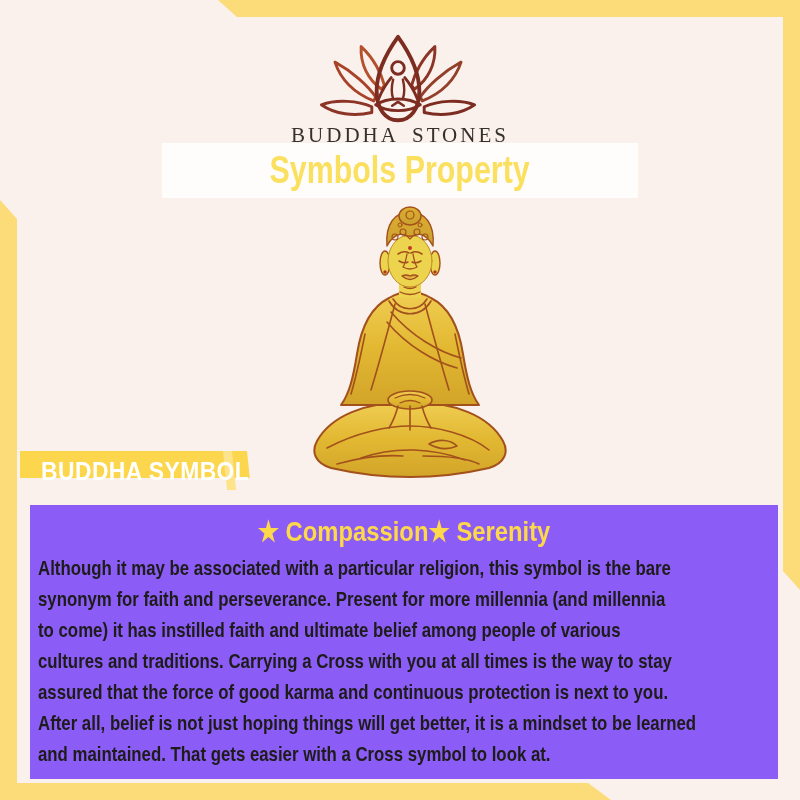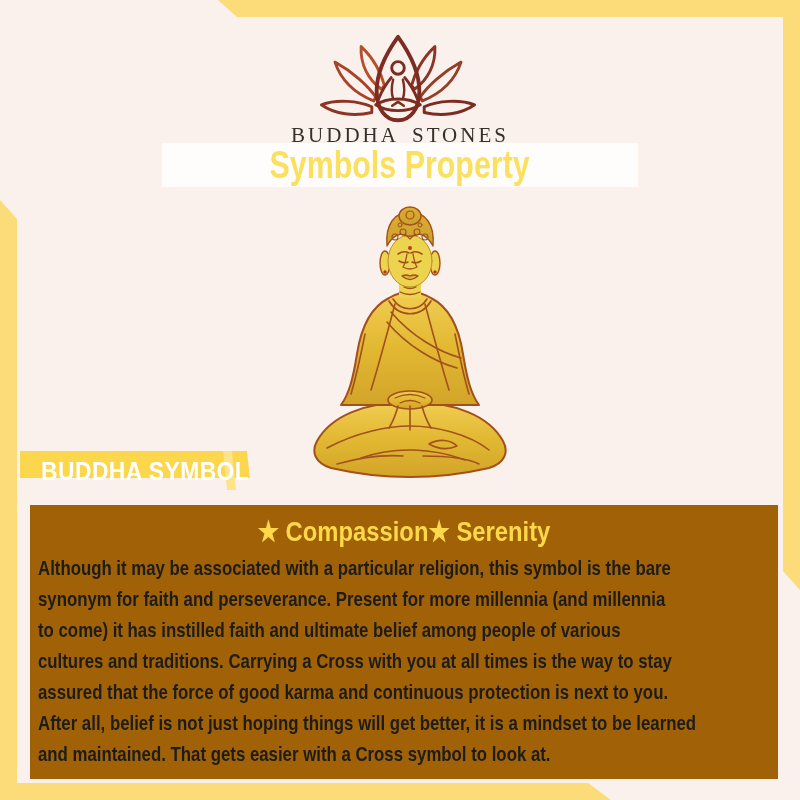--- a/index.html
+++ b/index.html
@@ -15,21 +15,21 @@
   
   .logo{position:absolute;left:312px;top:33px;width:172px;height:97px;}
   .brand{
     position:absolute;left:0;right:0;top:123px;text-align:center;
     font-family:"Liberation Serif",serif;font-size:21px;color:#35302b;
     letter-spacing:3px;word-spacing:6px;
   }
 
   
   .banner{
-    position:absolute;left:162px;top:143px;width:476px;height:44px;
+    position:absolute;left:162px;top:143px;width:476px;height:55px;
     background:#fffdfb;display:flex;align-items:center;justify-content:center;
   }
   .banner-title{
     font-size:38px;font-weight:bold;color:#fbdf5e;white-space:nowrap;
     transform:scaleX(.8);letter-spacing:0;
   }
 
   
   .buddha{position:absolute;left:303px;top:204px;width:210px;height:282px;}
 
@@ -42,21 +42,21 @@
     position:absolute;left:205px;top:0;width:9px;height:39px;
     background:#fde38a;transform:skewX(6deg);
   }
   .symbol-band .label{
     position:absolute;left:21px;top:0;height:39px;line-height:40px;
     font-size:26px;font-weight:bold;color:#ffffff;white-space:nowrap;
     transform:scaleX(.88);transform-origin:0 50%;letter-spacing:.5px;
   }
 
   
-  .panel{position:absolute;left:30px;top:505px;width:748px;height:274px;background:#a16207;}
+  .panel{position:absolute;left:30px;top:505px;width:748px;height:274px;background:#8b5cf6;}
   .props-heading{
     position:absolute;left:0;width:100%;top:10px;text-align:center;
     font-size:28px;font-weight:bold;color:#fcd84a;white-space:nowrap;
     transform:scaleX(.85);
   }
   .para{position:absolute;left:8px;top:47px;}
   .line{
     white-space:nowrap;height:31px;line-height:31px;
     font-size:21px;font-weight:bold;color:#1d1c1a;
     transform:scaleX(.8);transform-origin:0 50%;

